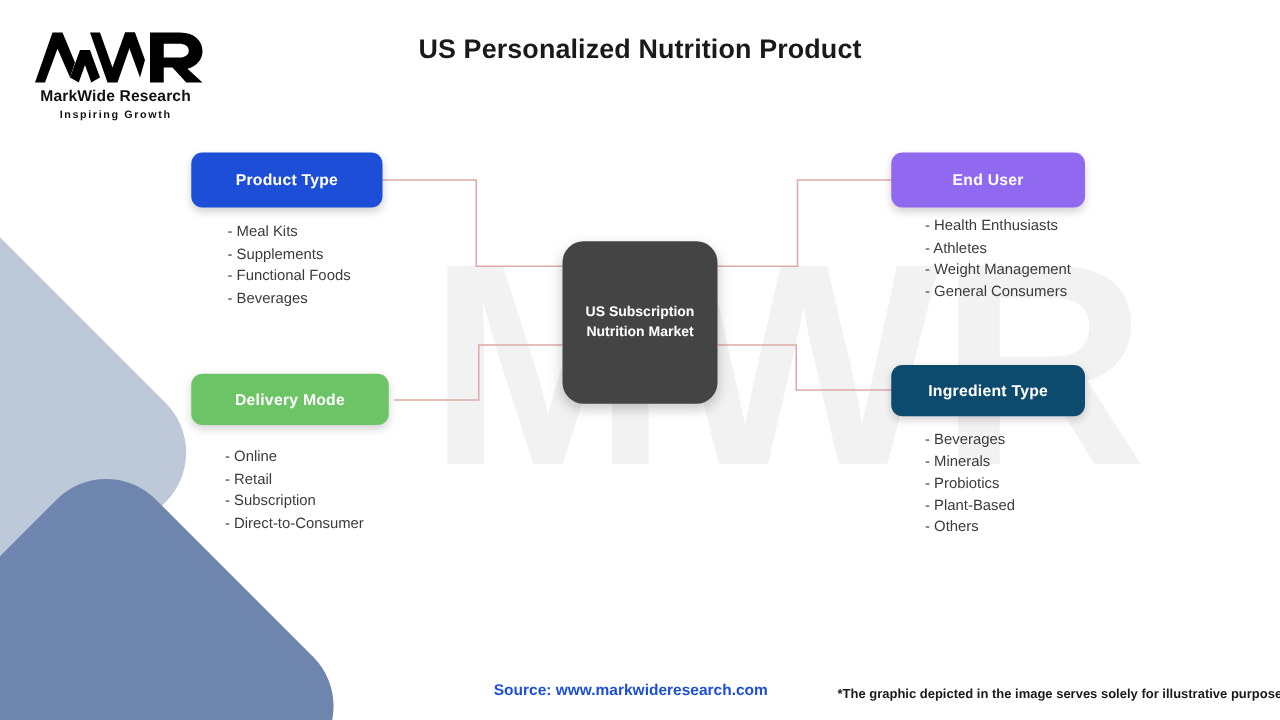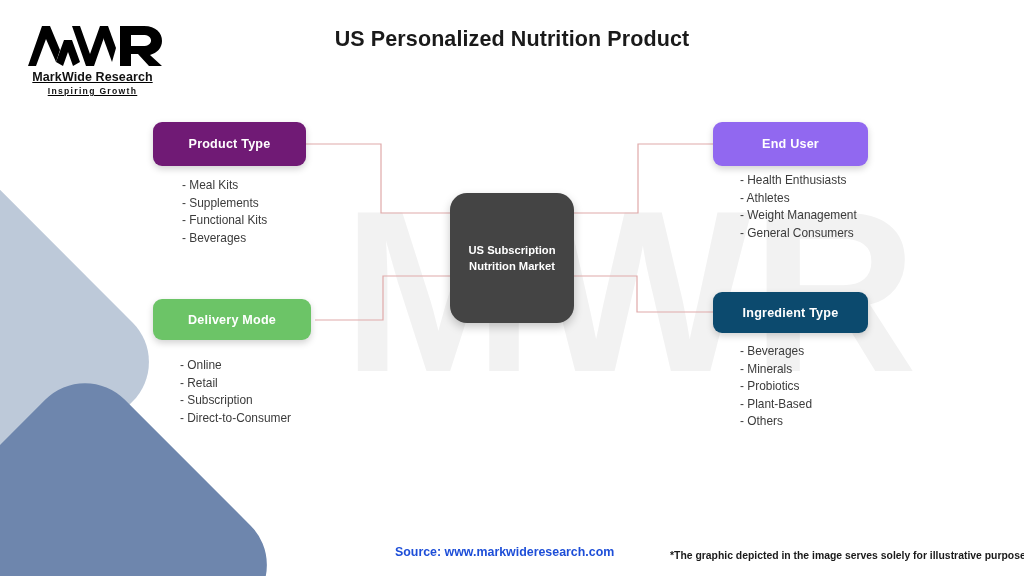--- a/index.html
+++ b/index.html
@@ -55,21 +55,20 @@
   }
 
   
   .logo-wrap {
     position: absolute;
     left: 20px;
     top: 22px;
     width: 145px;
     z-index: 3;
     text-align: center;
-    text-decoration: underline;
   }
   .logo-mark { display: block; }
   .logo-name {
     font-size: 12.5px;
     font-weight: bold;
     color: #111111;
     letter-spacing: 0.1px;
     margin-top: 1px;
     line-height: 1.1;
   }
@@ -114,21 +113,21 @@
     display: flex;
     align-items: center;
     justify-content: center;
     color: #ffffff;
     font-size: 12.6px;
     font-weight: bold;
     letter-spacing: 0.2px;
     z-index: 2;
     box-shadow: 0 3px 7px rgba(0,0,0,0.18);
   }
-  .node-product  { left: 153px; top: 122px; width: 153px; height: 44px; background: #701a75; }
+  .node-product  { left: 153px; top: 122px; width: 153px; height: 44px; background: #1d4ed8; }
   .node-delivery { left: 153px; top: 299px; width: 158px; height: 41px; background: #6cc467; }
   .node-enduser  { left: 713px; top: 122px; width: 155px; height: 44px; background: #9168f0; }
   .node-ingredient { left: 713px; top: 292px; width: 155px; height: 41px; background: #0c4a6e; }
 
   
   .center-node {
     position: absolute;
     left: 450px;
     top: 193px;
     width: 124px;
@@ -241,21 +240,21 @@
   <div class="center-node">
     <div class="center-label">
       <div>US Subscription</div>
       <div>Nutrition Market</div>
     </div>
   </div>
 
   <div class="items items-product">
     <div class="item-line">- Meal Kits</div>
     <div class="item-line">- Supplements</div>
-    <div class="item-line">- Functional Kits</div>
+    <div class="item-line">- Functional Foods</div>
     <div class="item-line">- Beverages</div>
   </div>
 
   <div class="items items-delivery">
     <div class="item-line">- Online</div>
     <div class="item-line">- Retail</div>
     <div class="item-line">- Subscription</div>
     <div class="item-line">- Direct-to-Consumer</div>
   </div>
 

